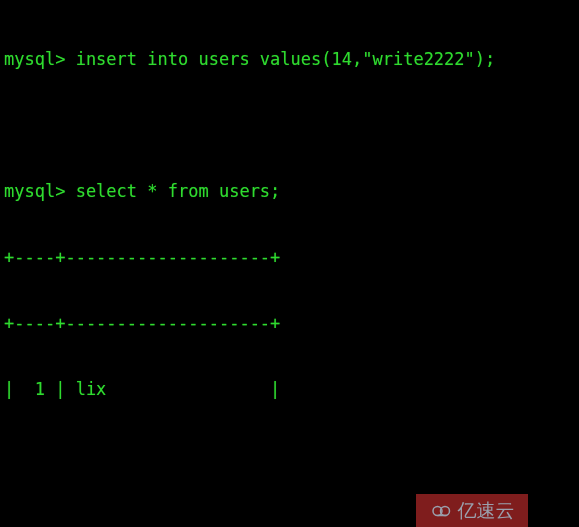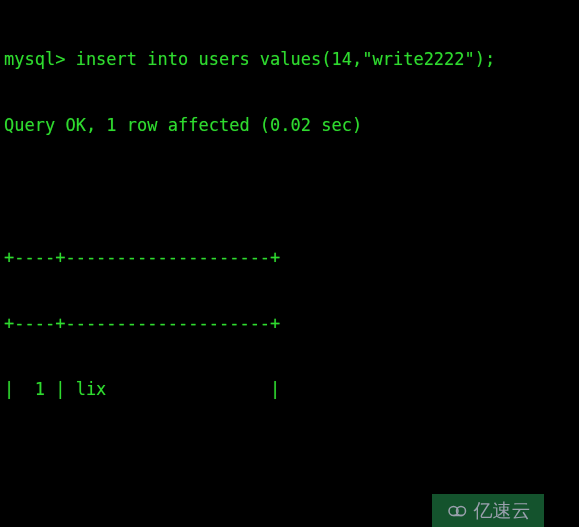--- a/index.html
+++ b/index.html
@@ -7,21 +7,20 @@
     padding: 0;
     background: #000000;
   }
   #screen {
     position: relative;
     width: 528px;
     height: 527px;
     background: #000000;
     overflow: hidden;
     font-family: "DejaVu Sans Mono", "Liberation Mono", monospace;
-    padding-left: 16px;
   }
   #terminal {
     position: absolute;
     left: 0;
     top: 0;
     width: 579px;
     height: 527px;
     padding: 4px 0 0 4px;
     box-sizing: border-box;
     color: #2fdb2f;
@@ -40,21 +39,21 @@
   .line.blank {
     color: transparent;
   }
   
   #watermark {
     position: absolute;
     right: 0;
     bottom: 0;
     width: 112px;
     height: 33px;
-    background: #14532d;
+    background: #7f1d1d;
     display: flex;
     align-items: center;
     justify-content: center;
     gap: 4px;
   }
   #watermark .wm-icon {
     display: block;
     width: 24px;
     height: 18px;
     flex: 0 0 auto;
@@ -68,22 +67,22 @@
     white-space: nowrap;
   }
 </style>
 </head>
 <body>
 
 <div id="screen">
 
   <div id="terminal">
     <span class="line">mysql&gt; insert into users values(14,"write2222");</span>
-    <span class="line">Query OK, 1 row affected (0.02 sec)</span>
     <span class="line blank"></span>
+    <span class="line">mysql&gt; select * from users;</span>
     <span class="line">+----+--------------------+</span>
     <span class="line">+----+--------------------+</span>
     <span class="line">|  1 | lix                |</span>
     
     
     
     
     
     
     

